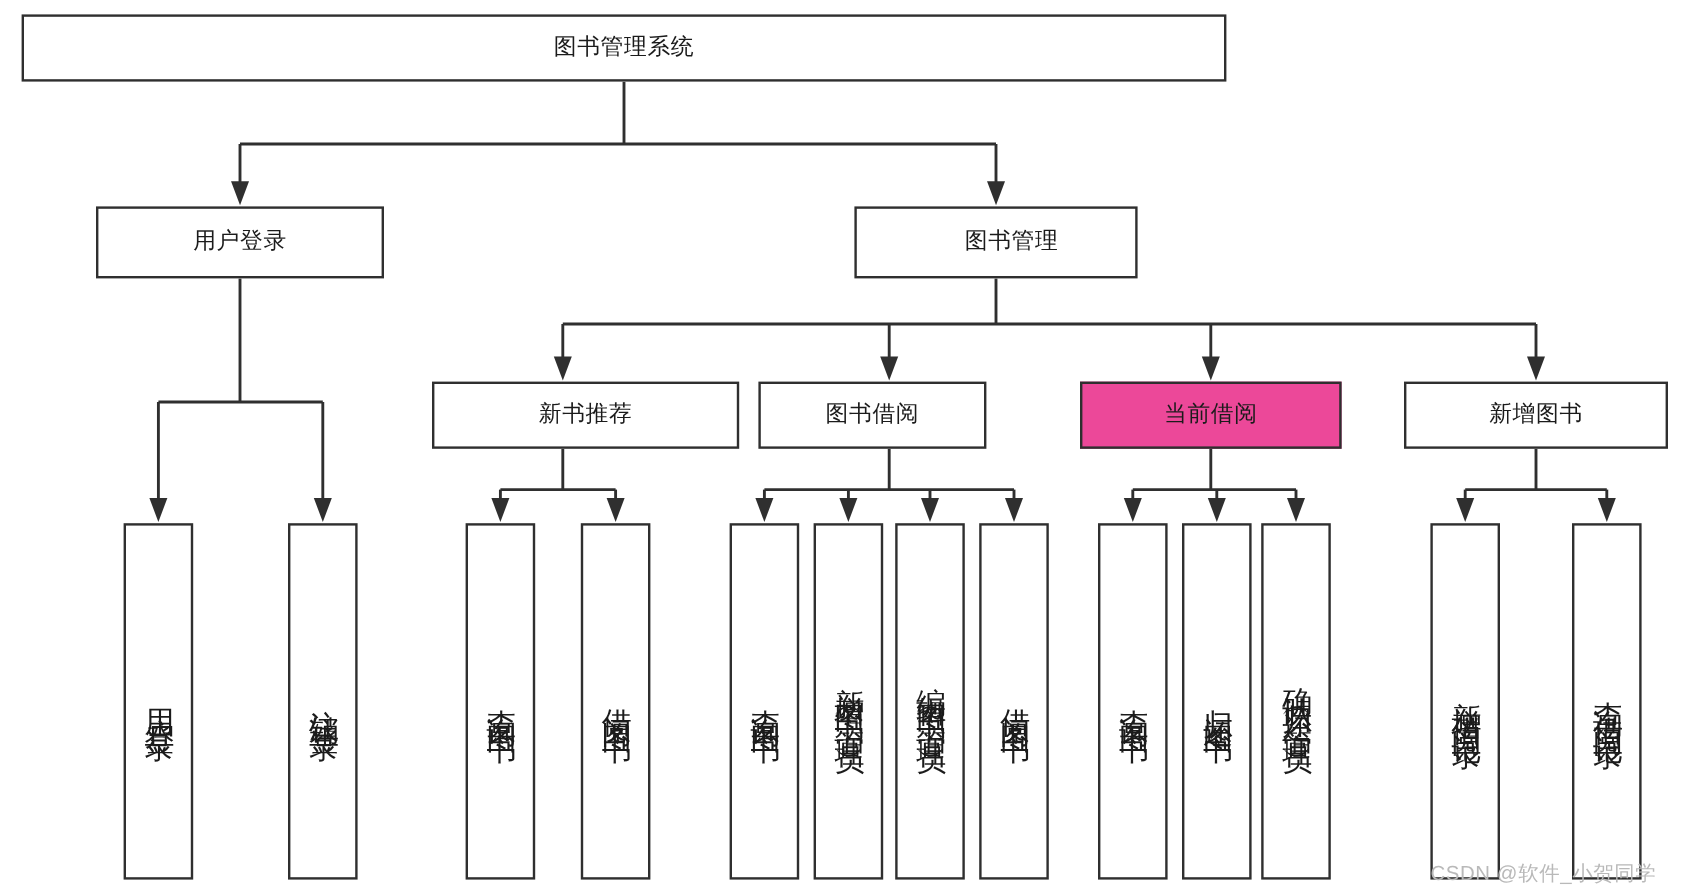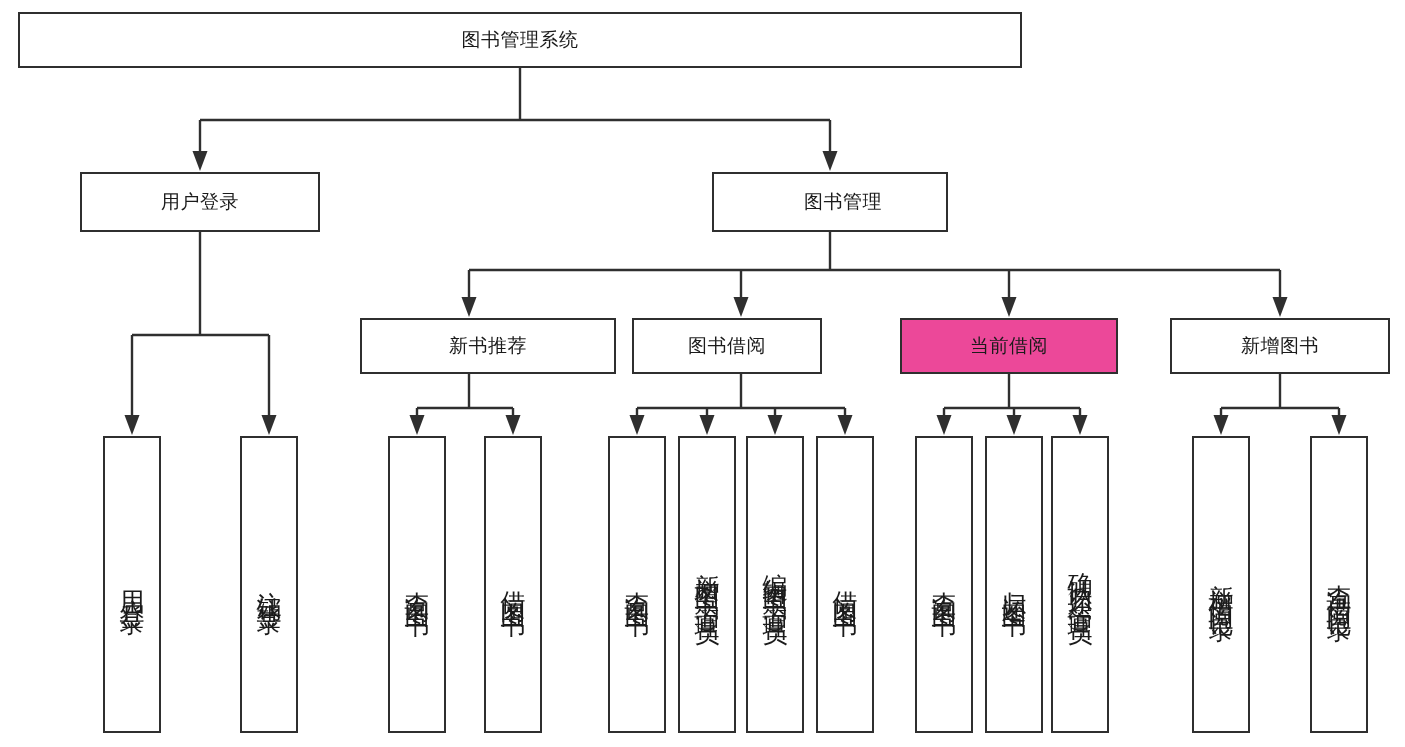--- a/index.html
+++ b/index.html
@@ -196,13 +196,14 @@
       <div class="node vert" style="left: 1051px; top: 436px; width: 58px; height: 297px; border-color: rgb(47, 47, 47); background: rgb(255, 255, 255);">
         <span class="label" style="color: rgb(27, 27, 27);">确认归还（管理员）</span>
       </div>
       <div class="node vert" style="left: 1192px; top: 436px; width: 58px; height: 297px; border-color: rgb(47, 47, 47); background: rgb(255, 255, 255);">
         <span class="label" style="color: rgb(27, 27, 27);">新增借阅记录</span>
       </div>
       <div class="node vert" style="left: 1310px; top: 436px; width: 58px; height: 297px; border-color: rgb(47, 47, 47); background: rgb(255, 255, 255);">
         <span class="label" style="color: rgb(27, 27, 27);">查询借阅记录</span>
       </div>
     </div>
+  <div class="watermark" style="left: 1192px; top: 716px; color: rgb(185, 185, 185);">CSDN @软件_小贺同学</div>
 </div>
 
 </body></html>

